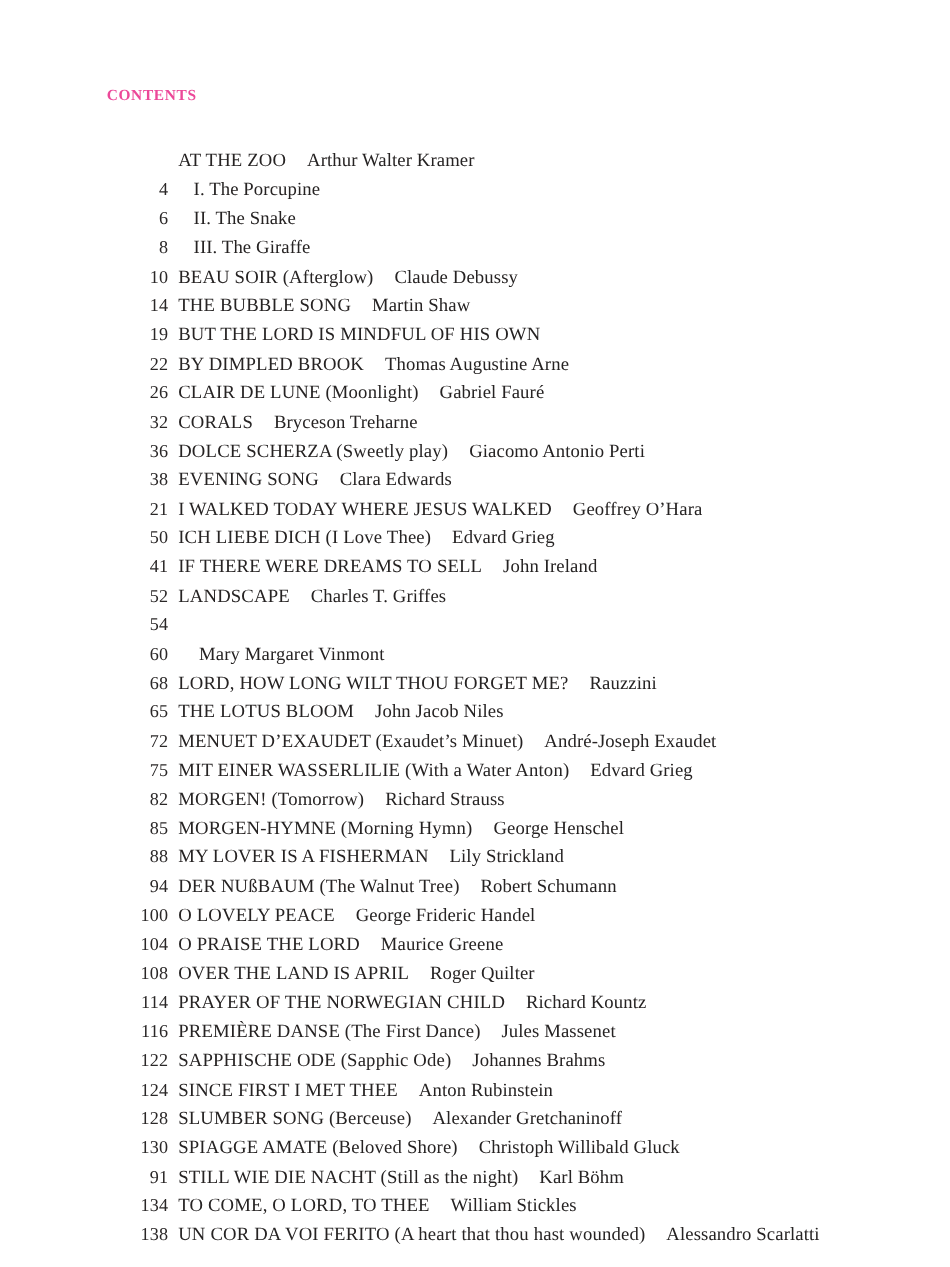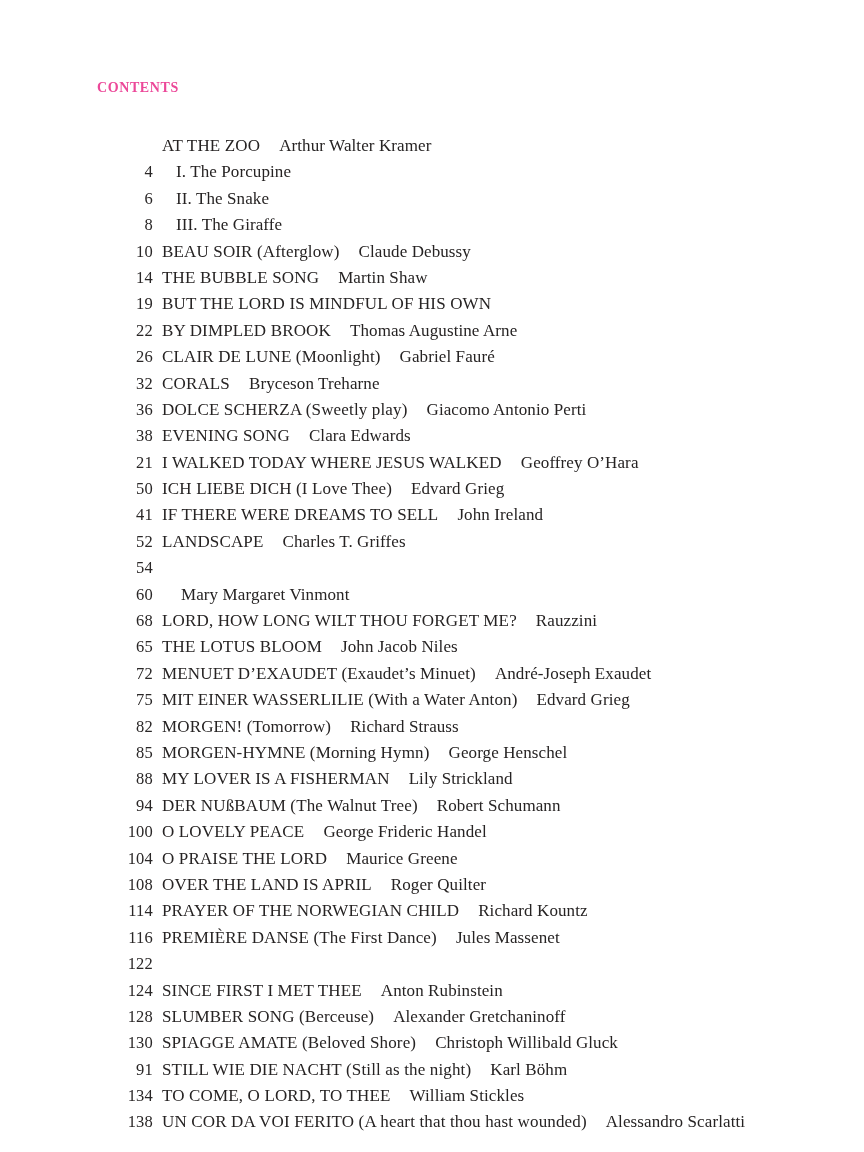--- a/index.html
+++ b/index.html
@@ -291,20 +291,24 @@
       </li>
       <li class="toc-row">
         <span class="toc-page">116</span>
         <span class="toc-body">
           <span class="toc-title">PREMIÈRE DANSE (The First Dance)</span>
           <span class="toc-composer">Jules Massenet</span>
         </span>
       </li>
       <li class="toc-row">
         <span class="toc-page">122</span>
+        <span class="toc-body">
+          <span class="toc-title">SAPPHISCHE ODE (Sapphic Ode)</span>
+          <span class="toc-composer">Johannes Brahms</span>
+        </span>
       </li>
       <li class="toc-row">
         <span class="toc-page">124</span>
         <span class="toc-body">
           <span class="toc-title">SINCE FIRST I MET THEE</span>
           <span class="toc-composer">Anton Rubinstein</span>
         </span>
       </li>
       <li class="toc-row">
         <span class="toc-page">128</span>

